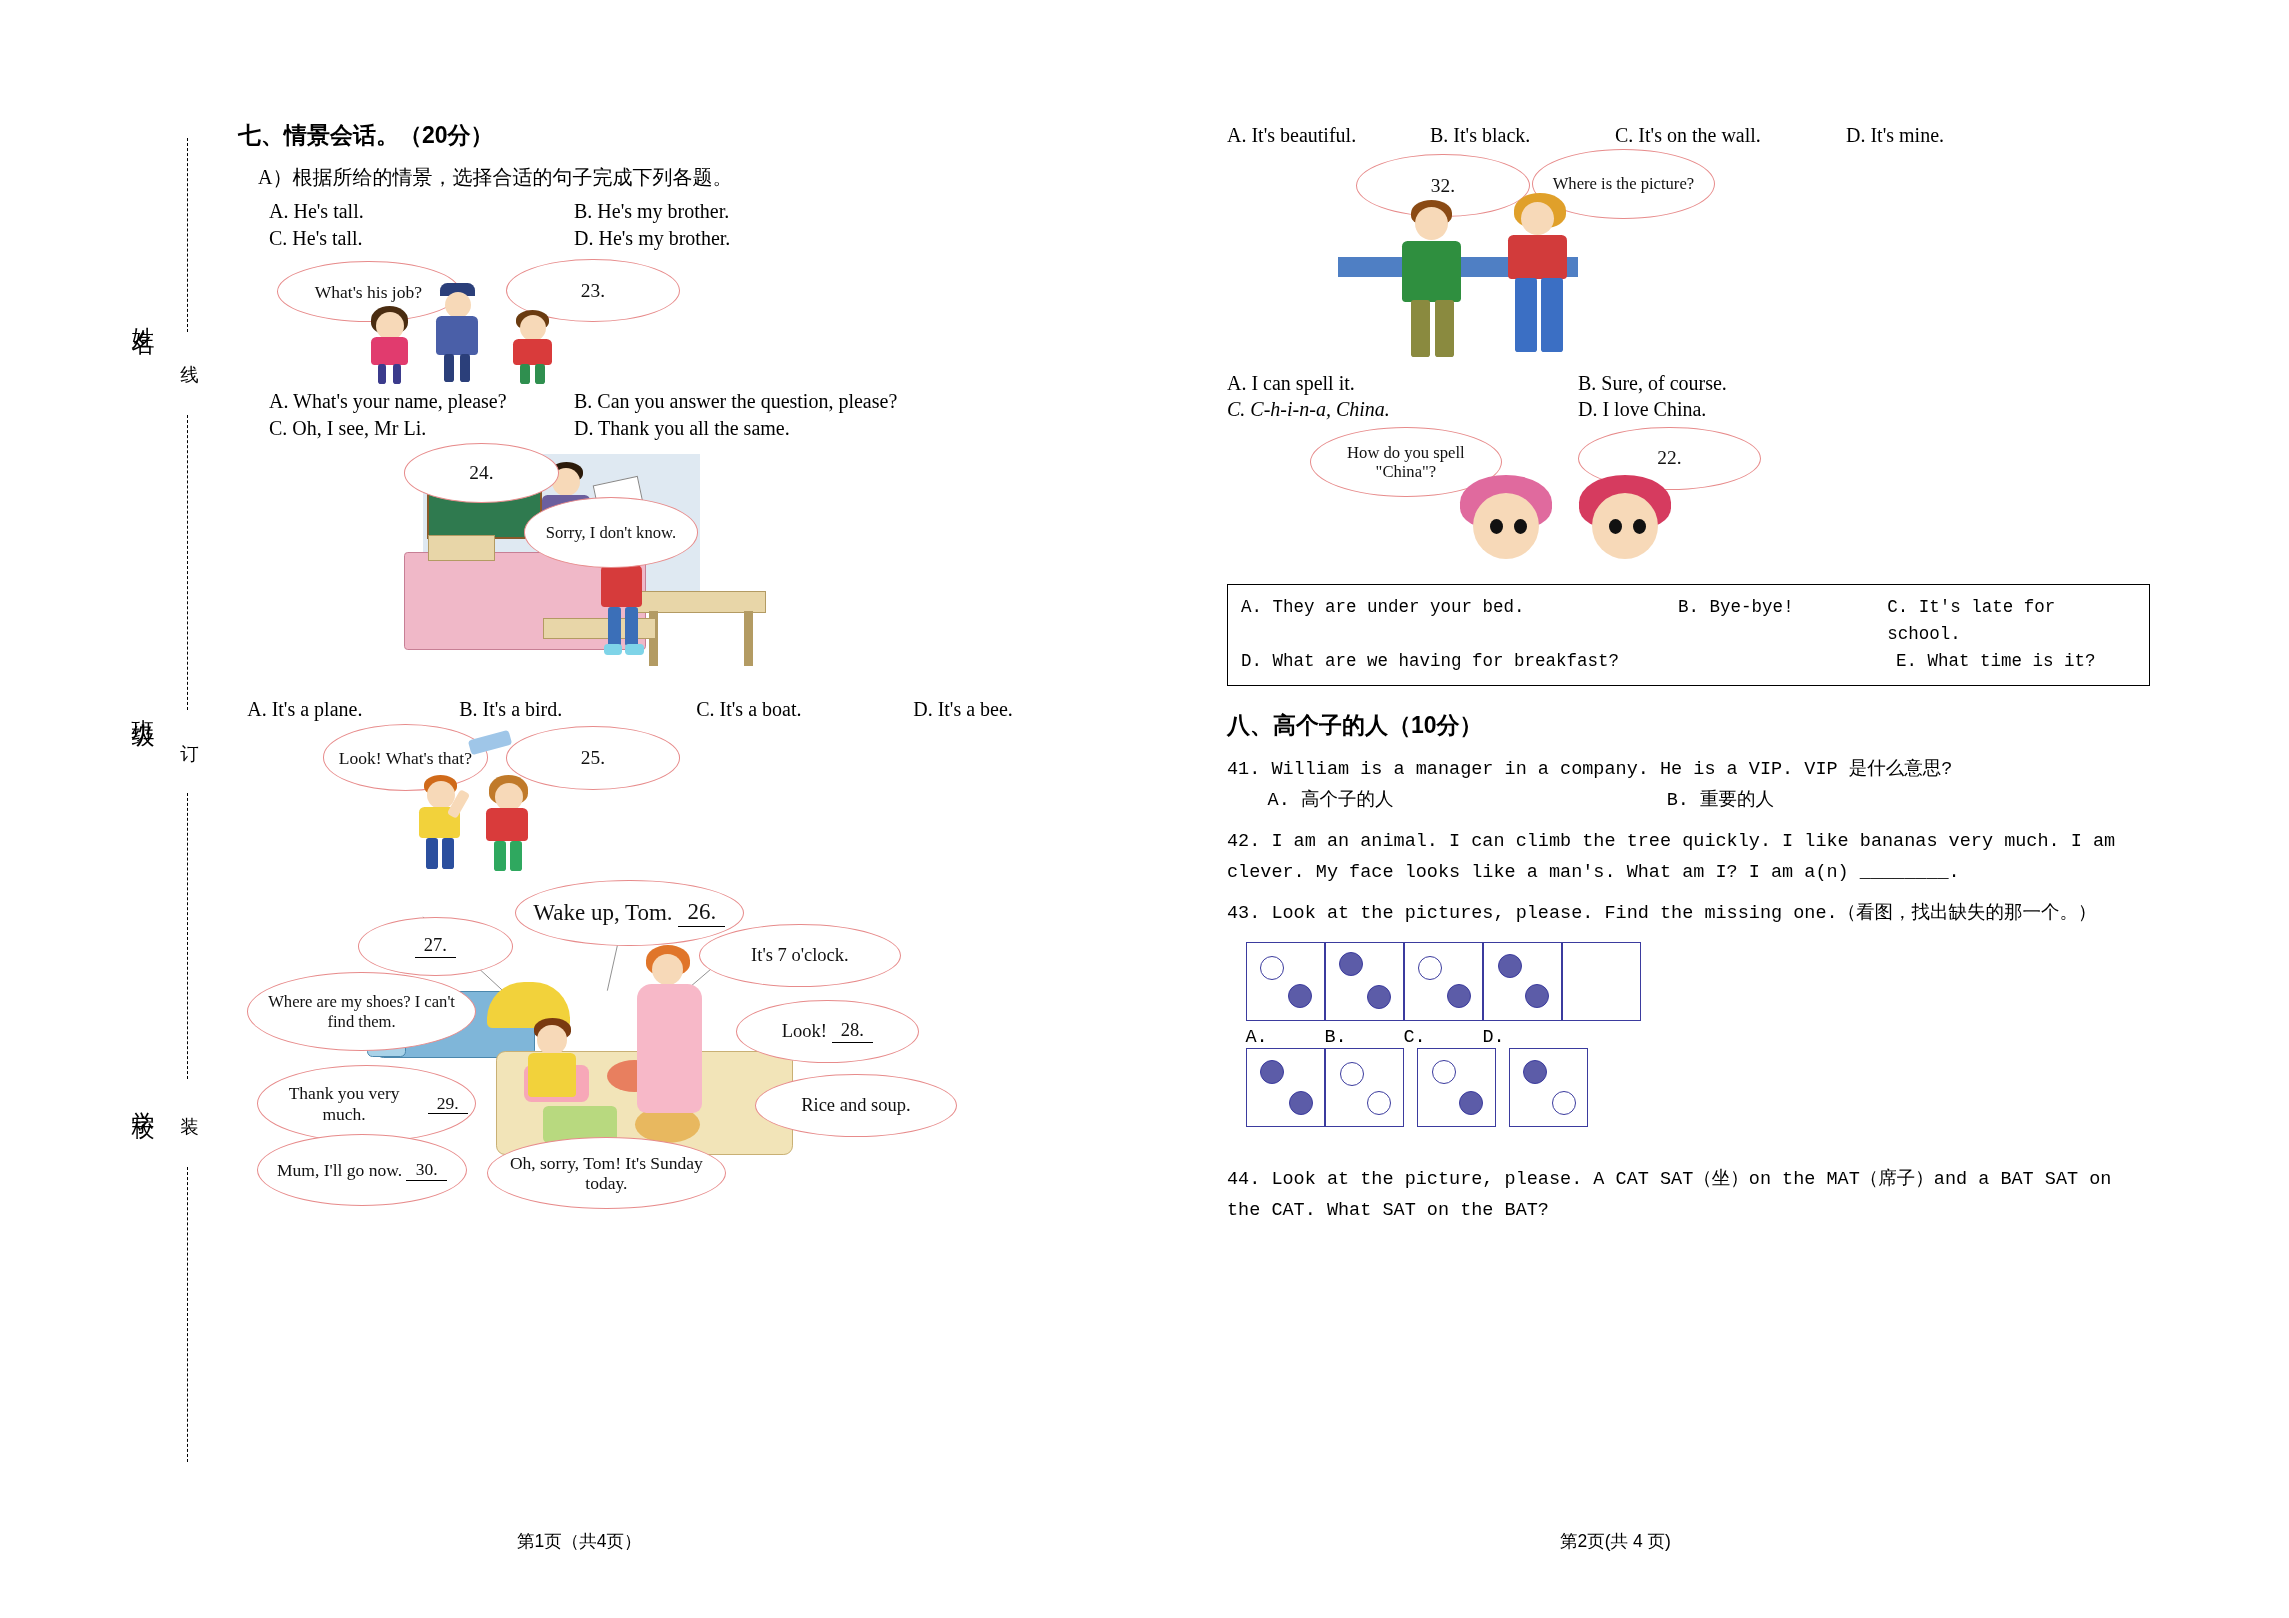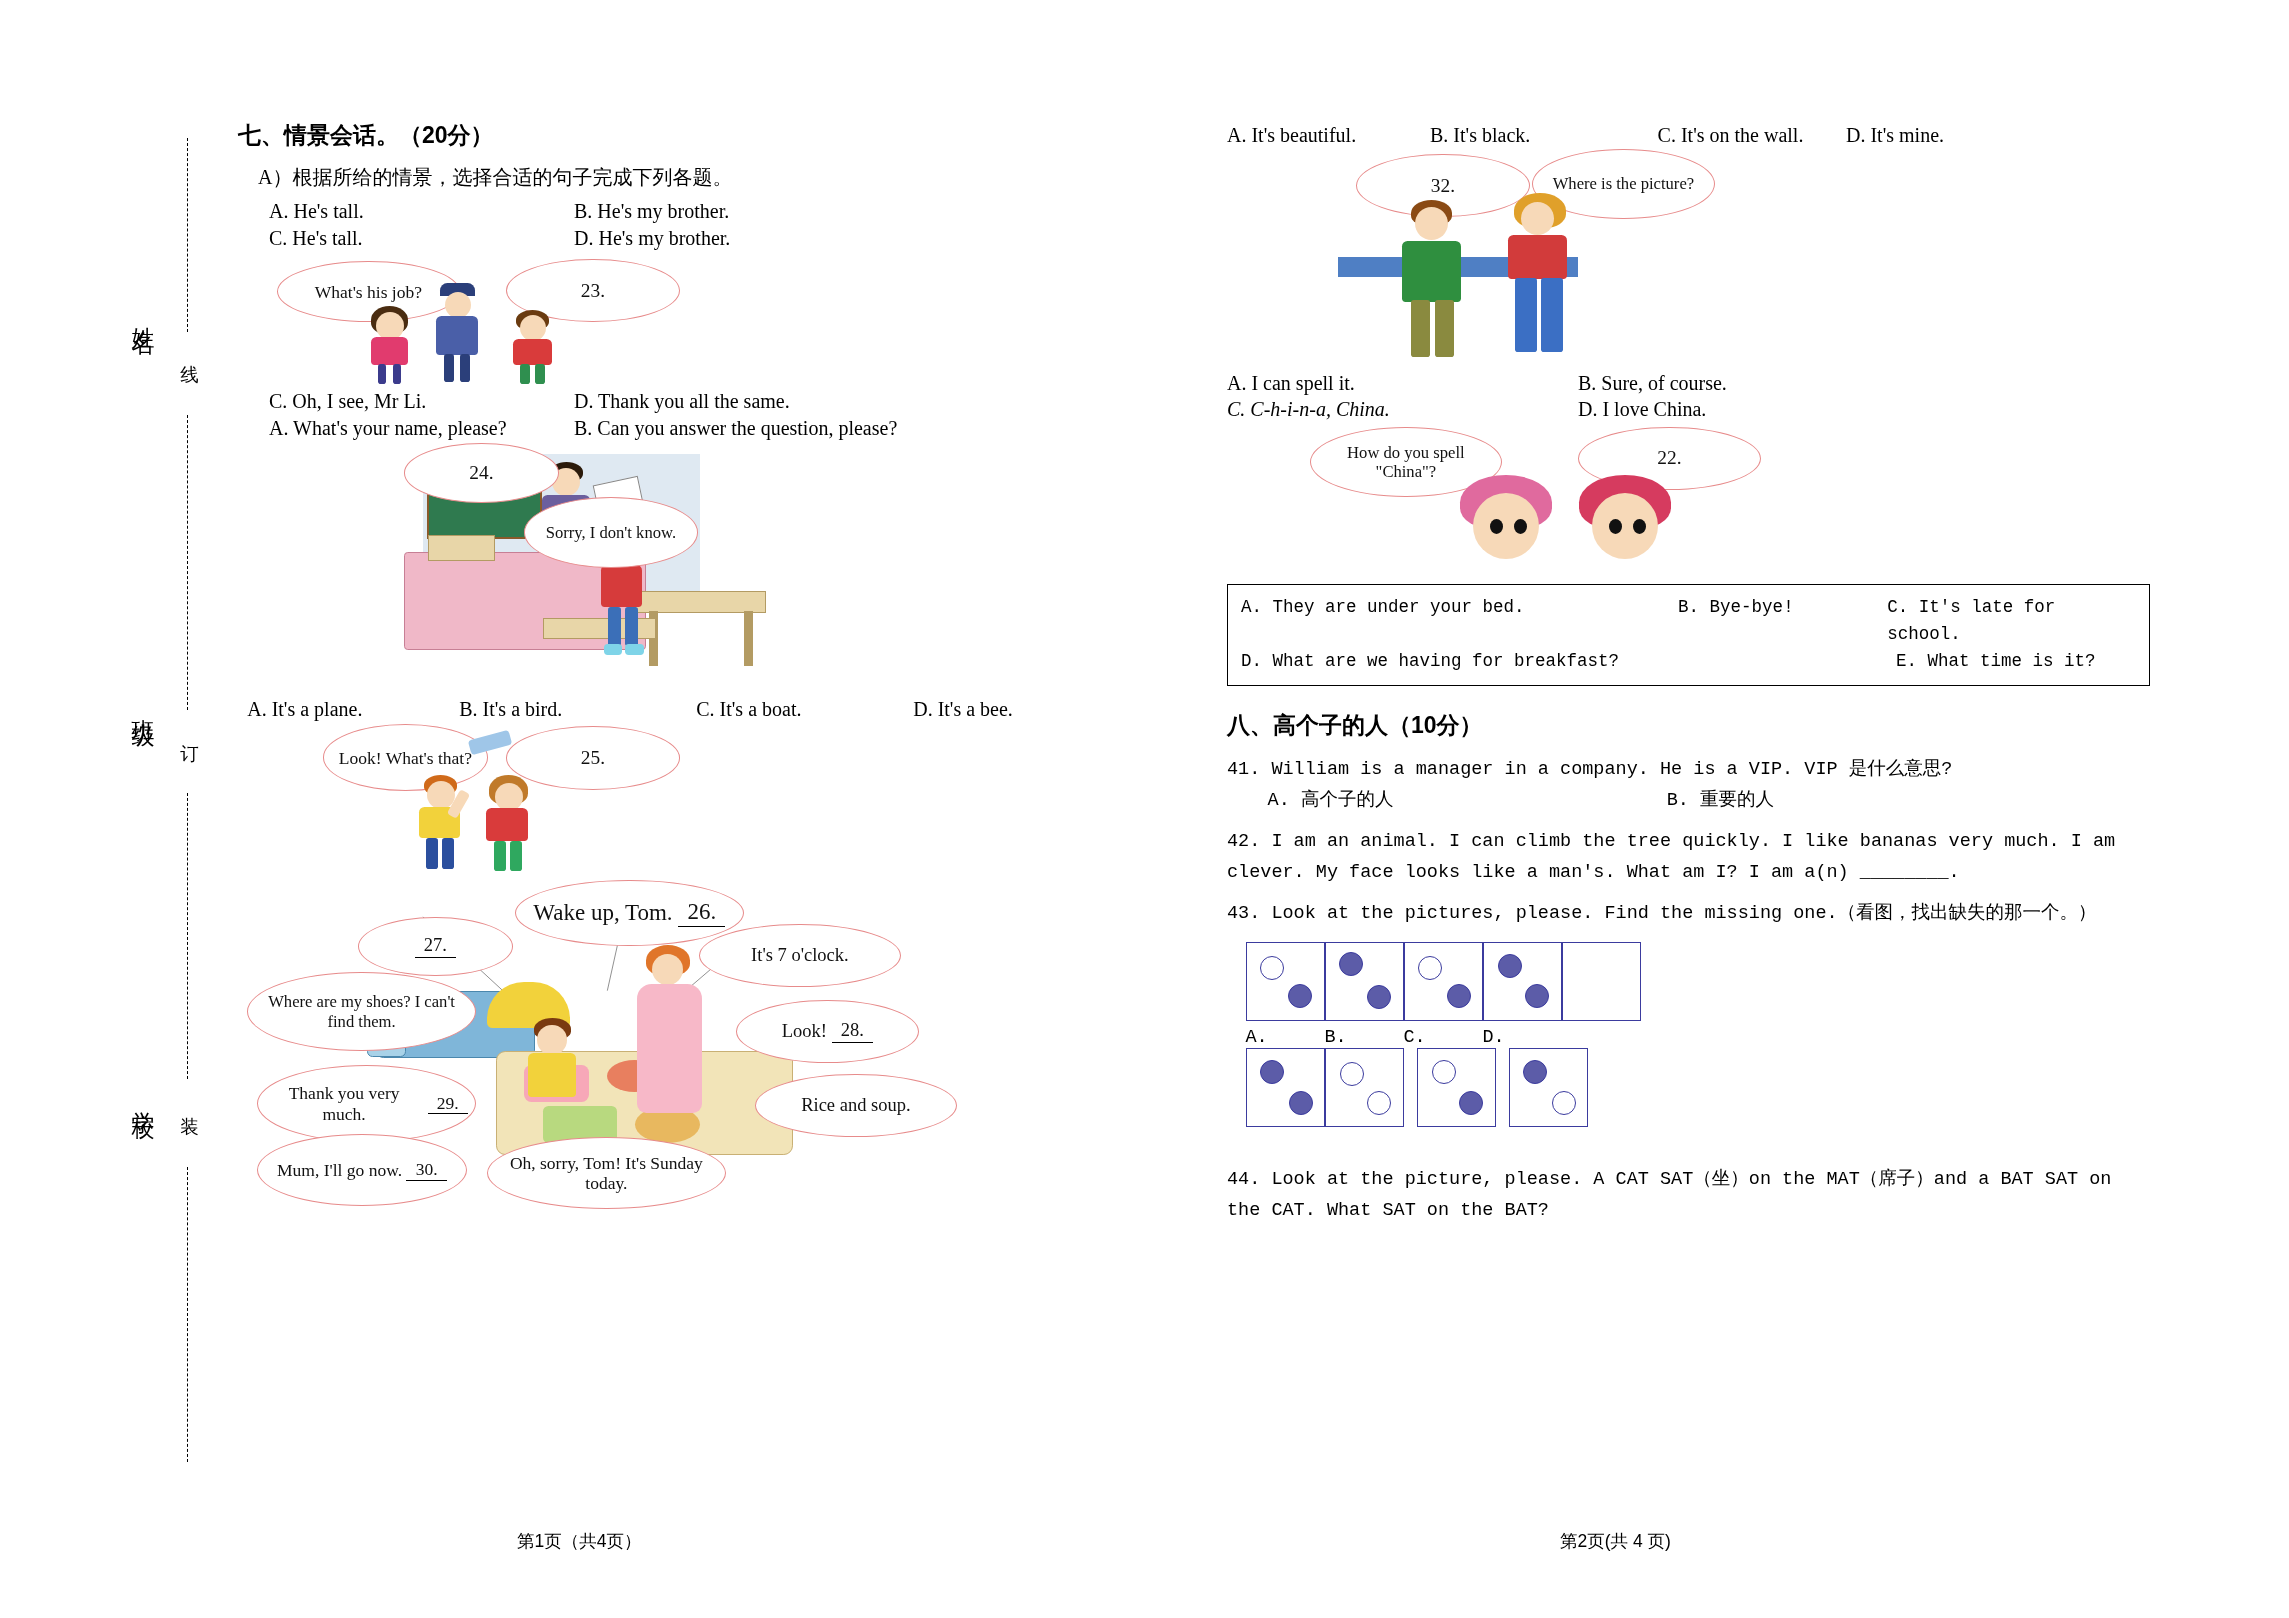--- a/index.html
+++ b/index.html
@@ -156,26 +156,26 @@
       <div class="fig" style="left:263px;top:55px;width:65px;height:74px;">
         <div class="hair" style="left:14.8px;top:0;width:33px;height:20px;background:#6a3b10;"></div>
         <div class="head" style="left:18.5px;top:4.6px;width:26px;height:26px;background:#f7d9b8;"></div>
         <div class="body" style="left:12px;top:29px;width:39px;height:26px;background:#d93b3b;"></div>
         <div class="leg" style="left:18.5px;top:54px;width:10px;height:20px;background:#2f8f4f;"></div>
         <div class="leg" style="left:34px;top:54px;width:10px;height:20px;background:#2f8f4f;"></div>
       </div>
     </div>
 
     <div class="opt-row">
+      <span class="o opt-a">A. What's your name, please?</span>
+      <span class="o">B. Can you answer the question, please?</span>
+    </div>
+    <div class="opt-row">
       <span class="o opt-c">C. Oh, I see, Mr Li.</span>
       <span class="o">D. Thank you all the same.</span>
-    </div>
-    <div class="opt-row">
-      <span class="o opt-a">A. What's your name, please?</span>
-      <span class="o">B. Can you answer the question, please?</span>
     </div>
 
     <div class="illus" style="height:249px;margin-top:3.7px;">
       <div style="position:absolute;left:185px;top:11px;width:277px;height:138px;background:#dfe9f2;"></div>
       <div style="position:absolute;left:189px;top:13px;width:111px;height:79px;background:#2f7a4f;border:2.8px solid #8a5a2b;"></div>
 
       <div class="fig" style="left:295px;top:18.5px;width:83px;height:148px;">
         <div class="hair" style="left:16.6px;top:0;width:33px;height:20px;background:#2b1a0a;"></div>
         <div class="head" style="left:19.4px;top:6.5px;width:28px;height:28px;background:#f7d9b8;"></div>
         <div class="body" style="left:9.2px;top:33px;width:48px;height:55px;background:#6b5f9e;"></div>
@@ -288,21 +288,21 @@
       </div>
       <div class="bubble" style="left:249px;top:257px;width:222px;height:63px;font-size:17.5px;">Oh, sorry, Tom! It's Sunday today.</div>
     </div>
   </div>
 
   <div class="col-right">
 
     <div class="opt-row" style="margin-left:0;">
       <span class="o" style="width:203px;">A. It's beautiful.</span>
       <span class="o" style="width:185px;">B. It's black.</span>
-      <span class="o" style="width:231px;text-align:center;">C. It's on the wall.</span>
+      <span class="o" style="width:231px;">C. It's on the wall.</span>
       <span class="o">D. It's mine.</span>
     </div>
 
     <div class="illus" style="height:212px;margin-top:7.4px;">
       <div class="bubble" style="left:129px;top:0px;width:157px;height:54px;font-size:19.4px;">32.</div>
       <div class="bubble" style="left:305px;top:-5.5px;width:166px;height:61px;font-size:16.6px;">Where is the picture?</div>
 
       <div style="position:absolute;left:111px;top:103px;width:240px;height:20px;background:#4f7fc4;"></div>
 
       <div class="fig" style="left:162px;top:46px;width:102px;height:166px;">

